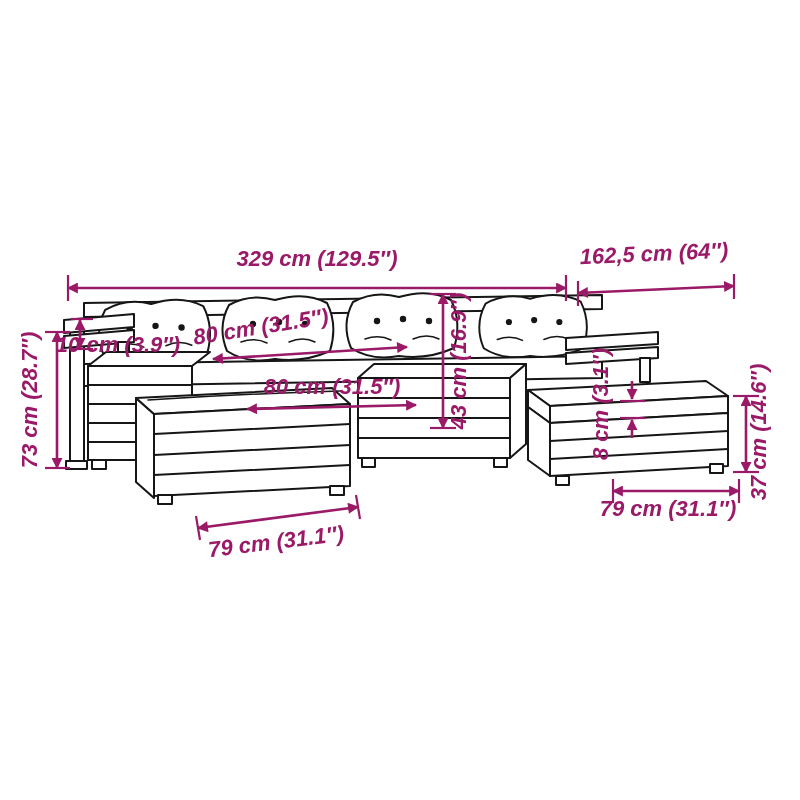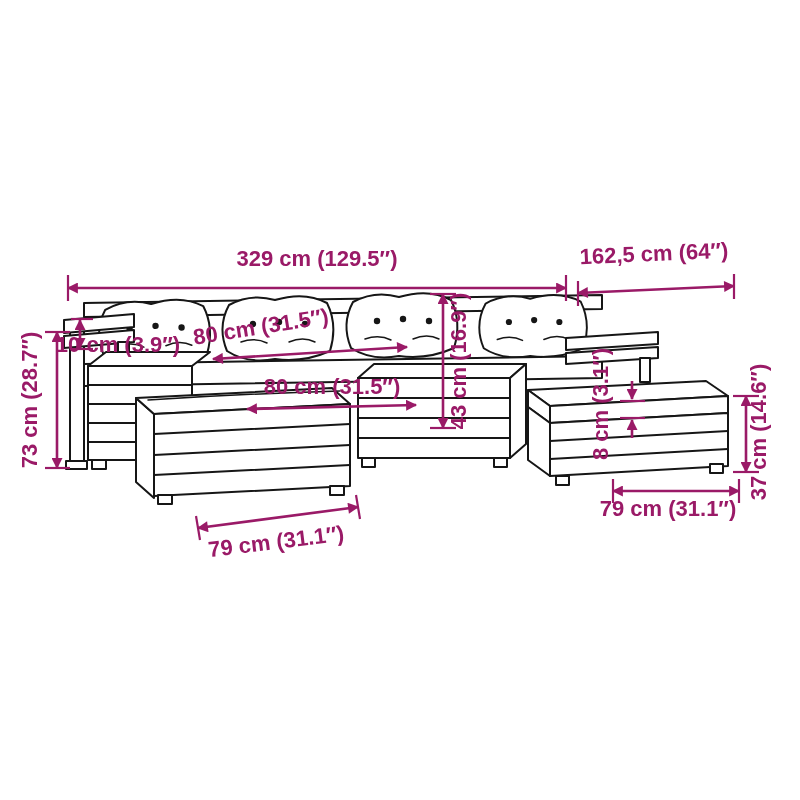--- a/index.html
+++ b/index.html
@@ -1,18 +1,18 @@
 <!DOCTYPE html>
 <html style="--accent: #9A1A67;"><head>
 <meta charset="utf-8">
 <style>
   :root{ --accent:#9A1A67; }
   html,body{margin:0;padding:0;background:#fff;}
   .canvas{position:relative;width:800px;height:800px;background:#fff;overflow:hidden;
-          font-family:"Liberation Sans",sans-serif;}
+          font-family:"Liberation Sans",sans-serif;font-style:italic;}
   svg{display:block;}
   .outline{fill:#ffffff;stroke:#161616;stroke-width:2;stroke-linejoin:round;stroke-linecap:round;}
   .lineonly{fill:none;stroke:#161616;stroke-width:2;stroke-linecap:round;}
   .thin{fill:none;stroke:#161616;stroke-width:1.5;stroke-linecap:round;}
   .dot{fill:#161616;stroke:none;}
   .dim-line{stroke:var(--accent);stroke-width:2.6;fill:none;}
   .dim-tick{stroke:var(--accent);stroke-width:2.2;fill:none;}
   .dim-label{fill:var(--accent);font-weight:bold;font-size:22px;
              font-family:"Liberation Sans",sans-serif;}
   .arrow-head{fill:var(--accent);stroke:none;}

